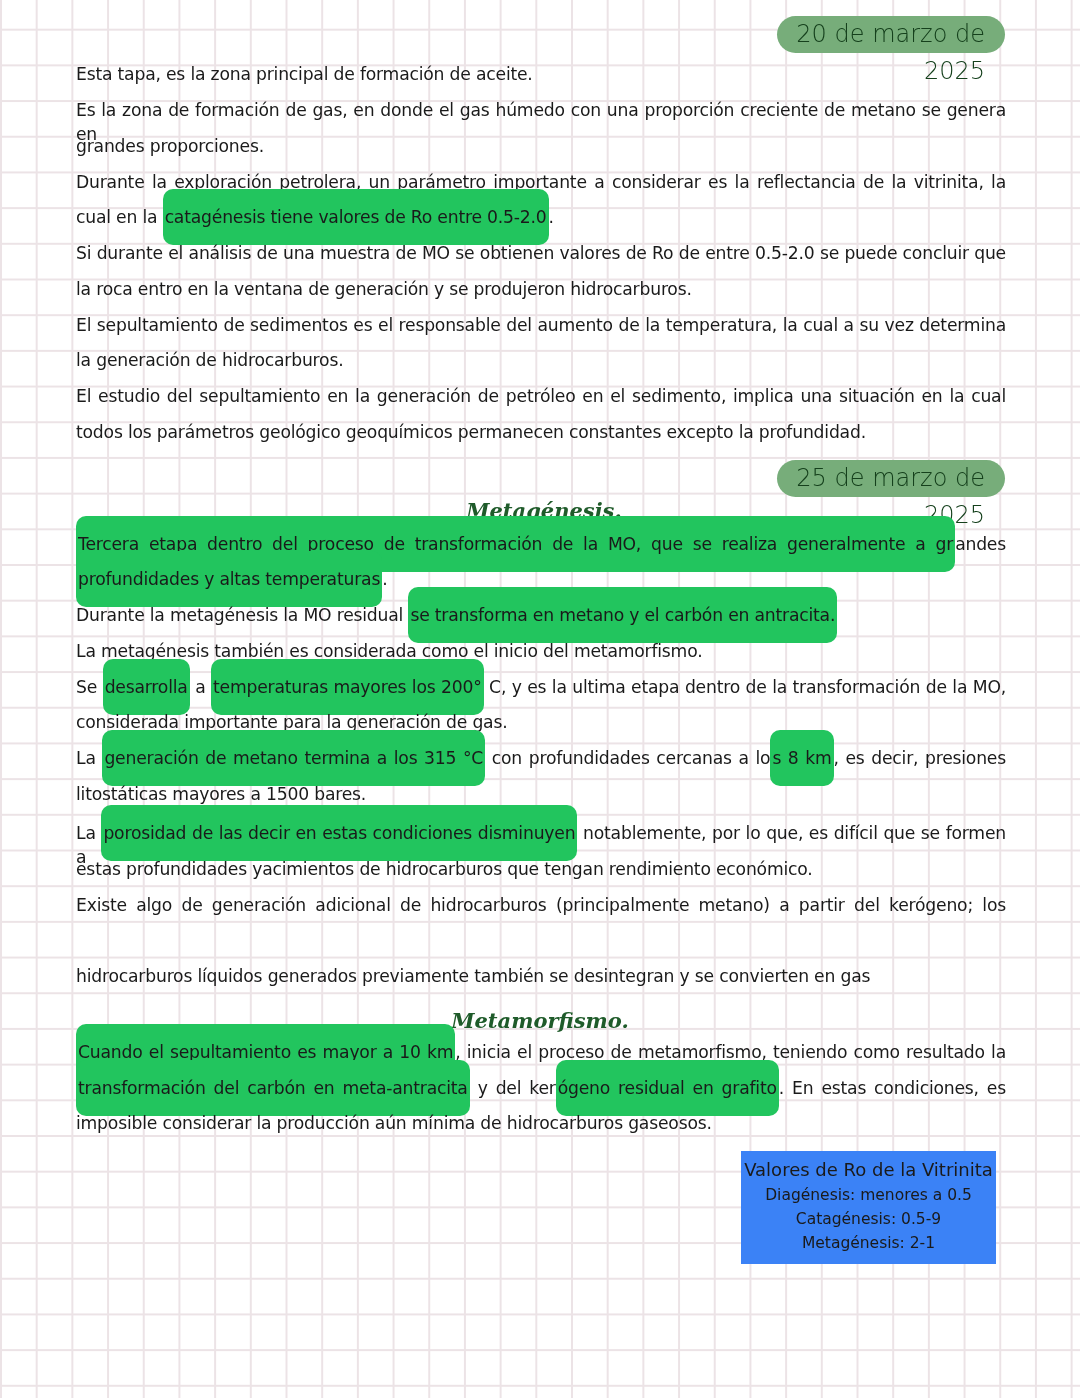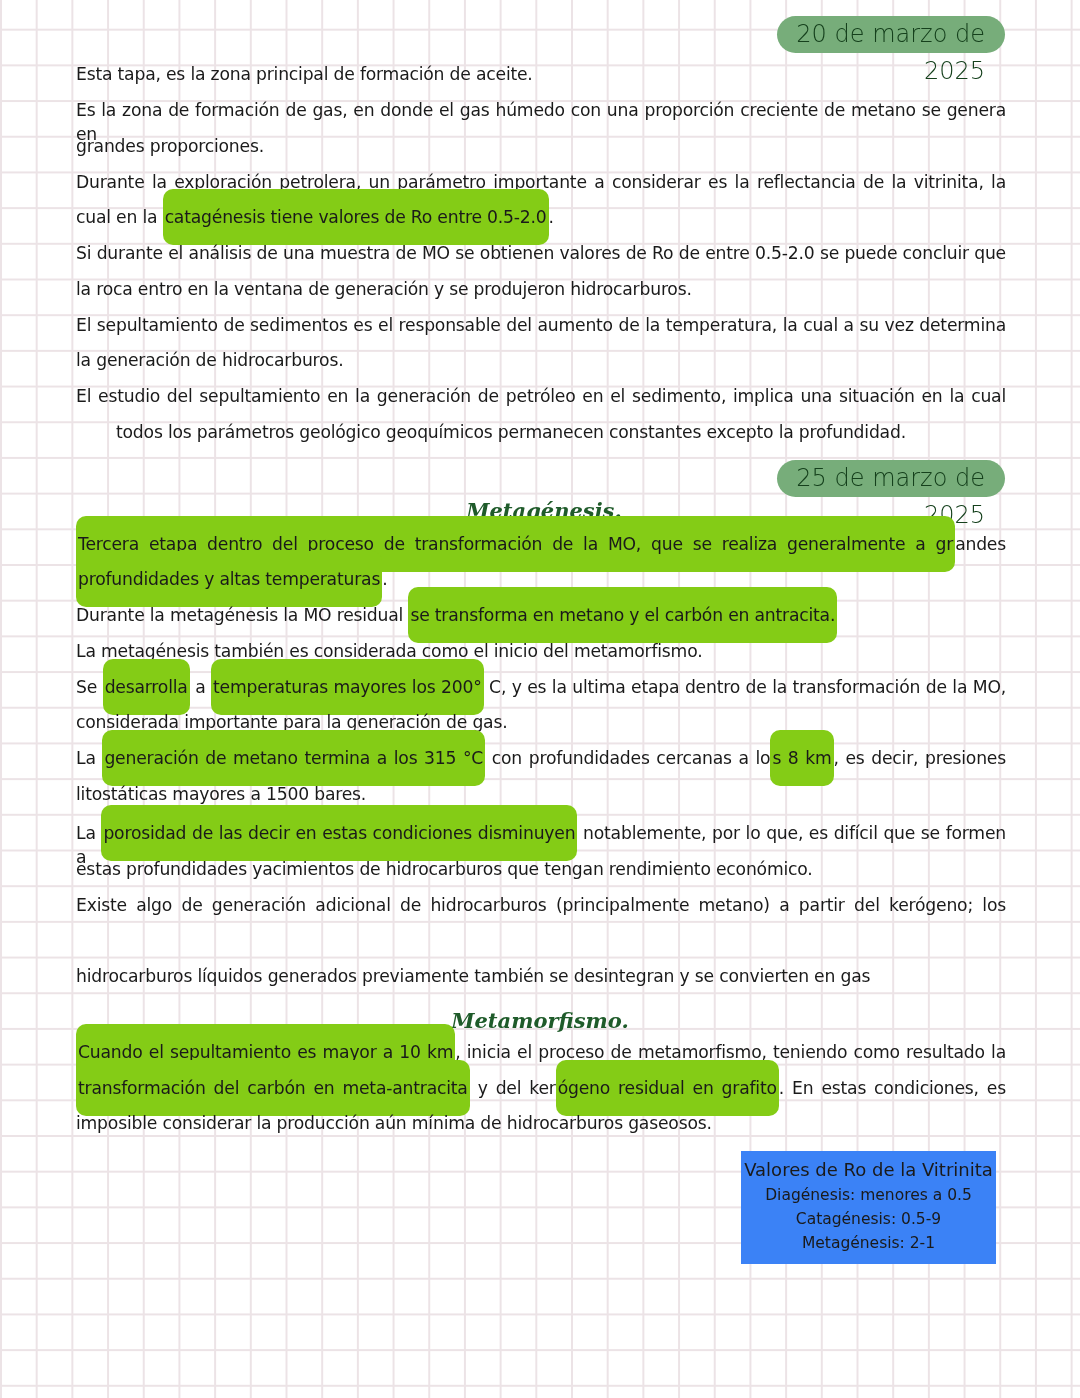--- a/index.html
+++ b/index.html
@@ -50,21 +50,21 @@
       white-space: nowrap;
       letter-spacing: -0.2px;
     }
     .line.just {
       text-align: justify;
       text-align-last: justify;
       white-space: normal;
       height: 24px;
     }
     .hl {
-      background: #84cc16;
+      background: #22c55e;
       border-radius: 10px;
       padding: 18px 2px;
       box-decoration-break: clone;
       -webkit-box-decoration-break: clone;
     }
     .heading {
       position: absolute;
       width: 1080px;
       left: 0;
       text-align: center;
@@ -105,21 +105,21 @@
   <div class="line" style="top:62px;">Esta tapa, es la zona principal de formación de aceite.</div>
   <div class="line just" style="top:98px;">Es la zona de formación de gas, en donde el gas húmedo con una proporción creciente de metano se genera en</div>
   <div class="line" style="top:134px;">grandes proporciones.</div>
   <div class="line just" style="top:170px;">Durante la exploración petrolera, un parámetro importante a considerar es la reflectancia de la vitrinita, la</div>
   <div class="line" style="top:205px;"><span>cual en la </span><span class="hl">catagénesis tiene valores de Ro entre 0.5-2.0</span><span>.</span></div>
   <div class="line just" style="top:241px;">Si durante el análisis de una muestra de MO se obtienen valores de Ro de entre 0.5-2.0 se puede concluir que</div>
   <div class="line" style="top:277px;">la roca entro en la ventana de generación y se produjeron hidrocarburos.</div>
   <div class="line just" style="top:313px;">El sepultamiento de sedimentos es el responsable del aumento de la temperatura, la cual a su vez determina</div>
   <div class="line" style="top:348px;">la generación de hidrocarburos.</div>
   <div class="line just" style="top:384px;">El estudio del sepultamiento en la generación de petróleo en el sedimento, implica una situación en la cual</div>
-  <div class="line" style="top:420px;margin-left:40px;">todos los parámetros geológico geoquímicos permanecen constantes excepto la profundidad.</div>
+  <div class="line" style="top:420px;">todos los parámetros geológico geoquímicos permanecen constantes excepto la profundidad.</div>
 
   <div class="date-pill" style="top:460px;">25 de marzo de 2025</div>
   <div class="heading" style="top:498px; padding-left:4px;">Metagénesis.</div>
 
   <div class="line just" style="top:532px;"><span class="hl">Tercera etapa dentro del proceso de transformación de la MO, que se realiza generalmente a gr</span><span>andes</span></div>
   <div class="line" style="top:567px;"><span class="hl">profundidades y altas temperaturas</span><span>.</span></div>
   <div class="line" style="top:603px;"><span>Durante la metagénesis la MO residual </span><span class="hl">se transforma en metano y el carbón en antracita.</span></div>
   <div class="line" style="top:639px;">La metagénesis también es considerada como el inicio del metamorfismo.</div>
   <div class="line just" style="top:675px;"><span>Se </span><span class="hl">desarrolla</span><span> a </span><span class="hl">temperaturas mayores los 200°</span><span> C, y es la ultima etapa dentro de la transformación de la MO,</span></div>
   <div class="line" style="top:710px;">considerada importante para la generación de gas.</div>

